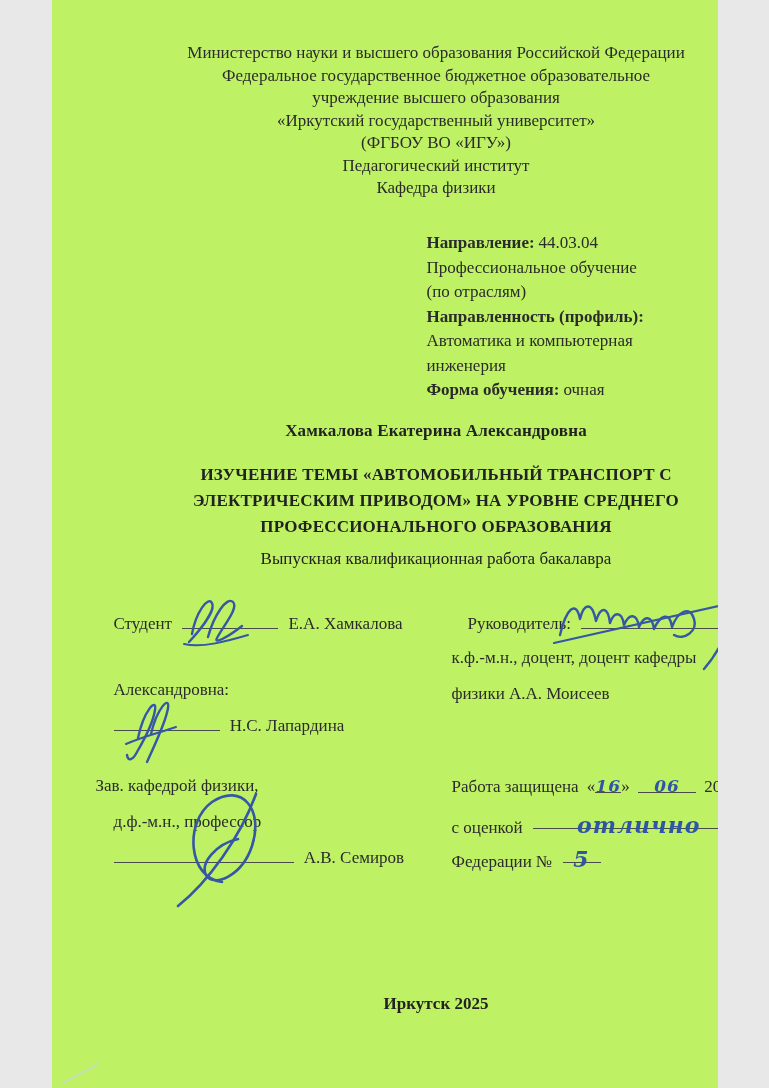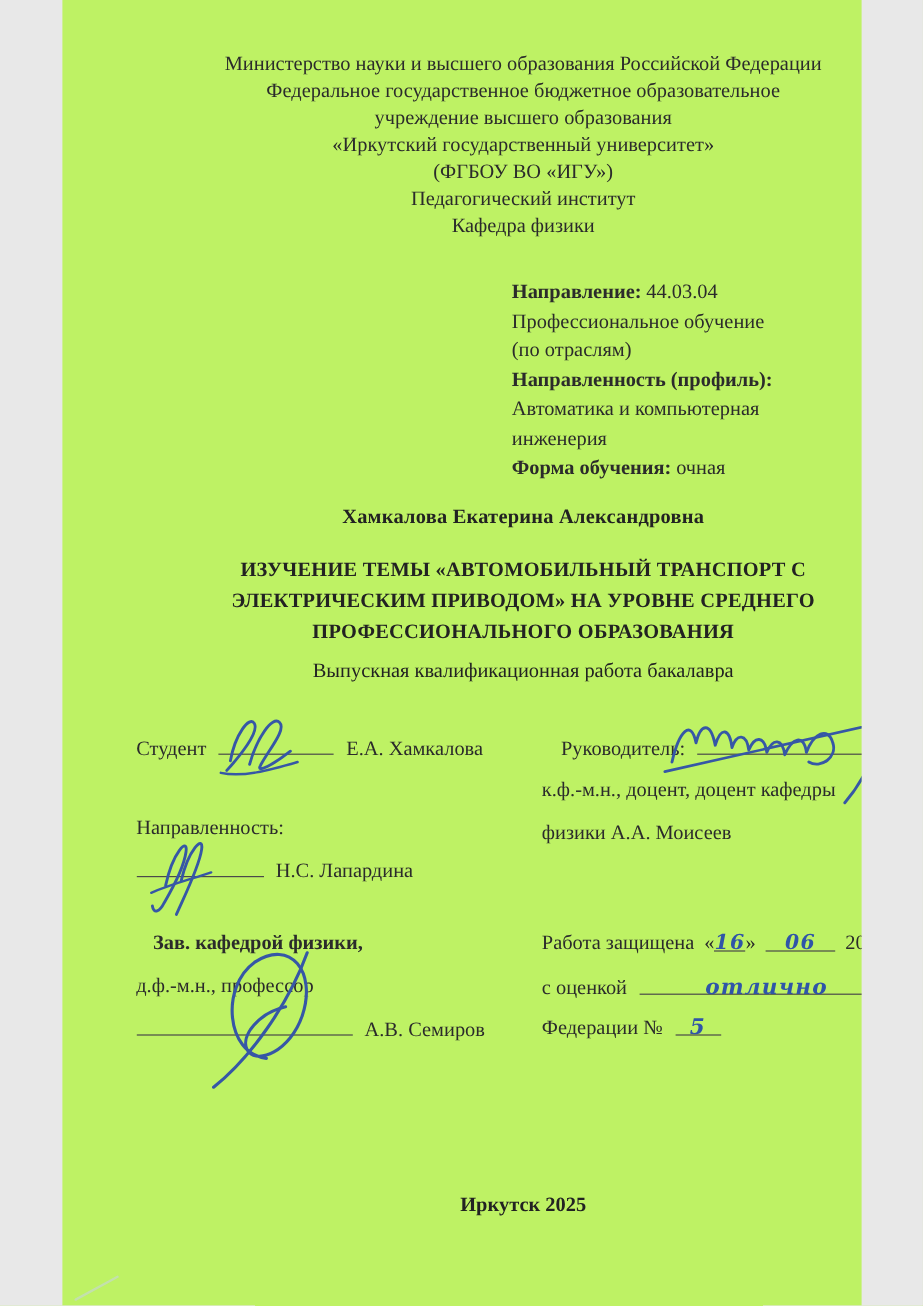--- a/index.html
+++ b/index.html
@@ -30,21 +30,21 @@
     text-align:center;
     vertical-align:baseline;
   }
   .hand{
     color:#2f55a8;
     font-style:italic;
     font-family:"DejaVu Serif",serif;
     font-weight:bold;
     letter-spacing:1px;
   }
-  .grade-hand{font-size:18px;font-style:italic;}
+  .grade-hand{font-size:22px;font-style:italic;}
   .ink{stroke:#3657a6;fill:none;stroke-linecap:round;stroke-linejoin:round;}
   .sig-svg{position:absolute;pointer-events:none;}
   .ml4{margin-left:4px;} .mr4{margin-right:4px;}
   .ml6{margin-left:6px;} .mr6{margin-right:6px;}
 </style>
 </head>
 <body>
 
 <div class="page">
 
@@ -84,27 +84,27 @@
     <span>Е.А. Хамкалова</span>
   </div>
 
   <div class="abs sigline" style="left:416px;top:612px;">
     <span>Руководитель:</span>
     <span class="uline ml6" style="width:182px;"></span>
   </div>
   <div class="abs sigline" style="left:400px;top:648px;">к.ф.-м.н., доцент, доцент кафедры</div>
   <div class="abs sigline" style="left:400px;top:684px;">физики А.А. Моисеев</div>
 
-  <div class="abs sigline" style="left:62px;top:680px;">Направленность:</div>
+  <div class="abs sigline" style="left:62px;top:680px;">Александровна:</div>
   <div class="abs sigline" style="left:62px;top:714px;">
     <span class="uline mr6" style="width:106px;"></span>
     <span>Н.С. Лапардина</span>
   </div>
 
-  <div class="abs sigline" style="left:76px;top:776px;font-weight:bold;">Зав. кафедрой физики,</div>
+  <div class="abs sigline" style="left:44px;top:776px;">Зав. кафедрой физики,</div>
   <div class="abs sigline" style="left:62px;top:812px;">д.ф.-м.н., профессор</div>
   <div class="abs sigline" style="left:62px;top:846px;">
     <span class="uline mr6" style="width:180px;"></span>
     <span>А.В. Семиров</span>
   </div>
 
   <div class="abs sigline" style="left:400px;top:776px;">
     <span>Работа защищена</span>
     <span class="ml4">«</span><span class="uline" style="width:26px;"><span class="hand">16</span></span><span>»</span>
     <span class="uline ml4 mr4" style="width:58px;"><span class="hand">06</span></span>

